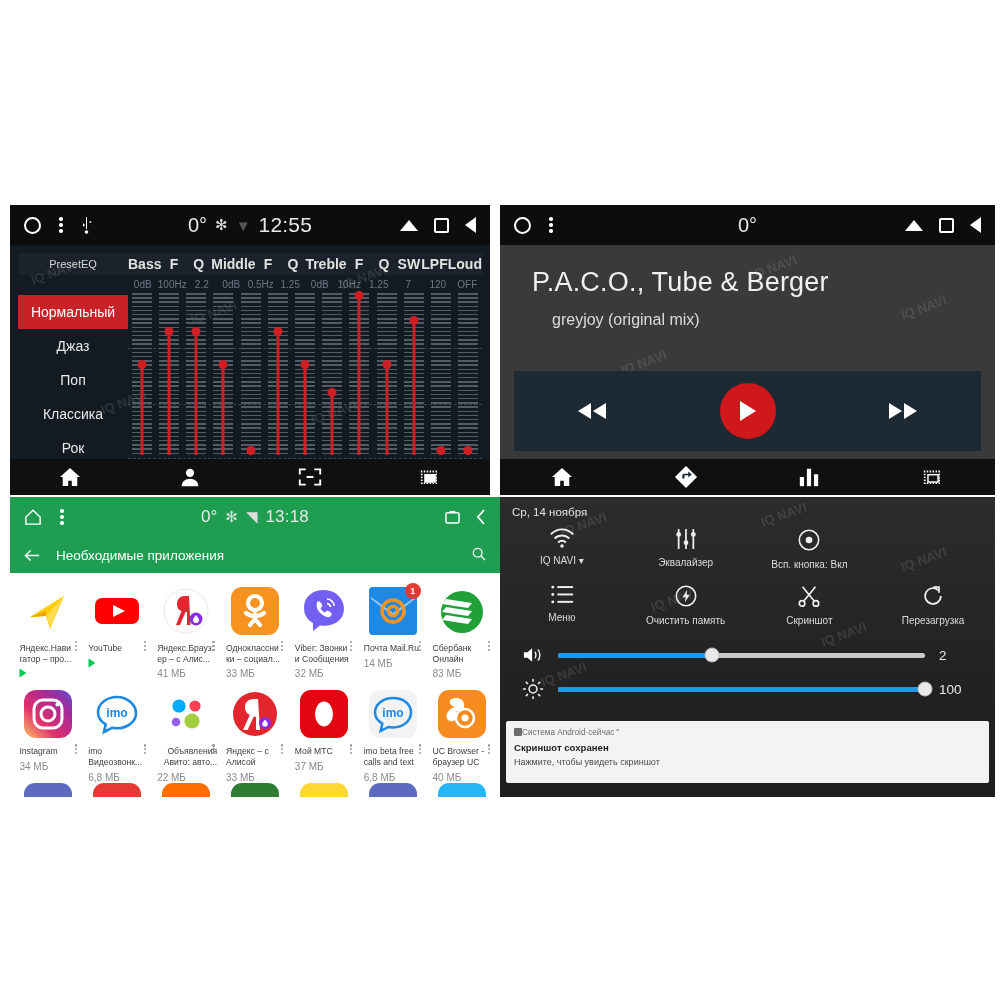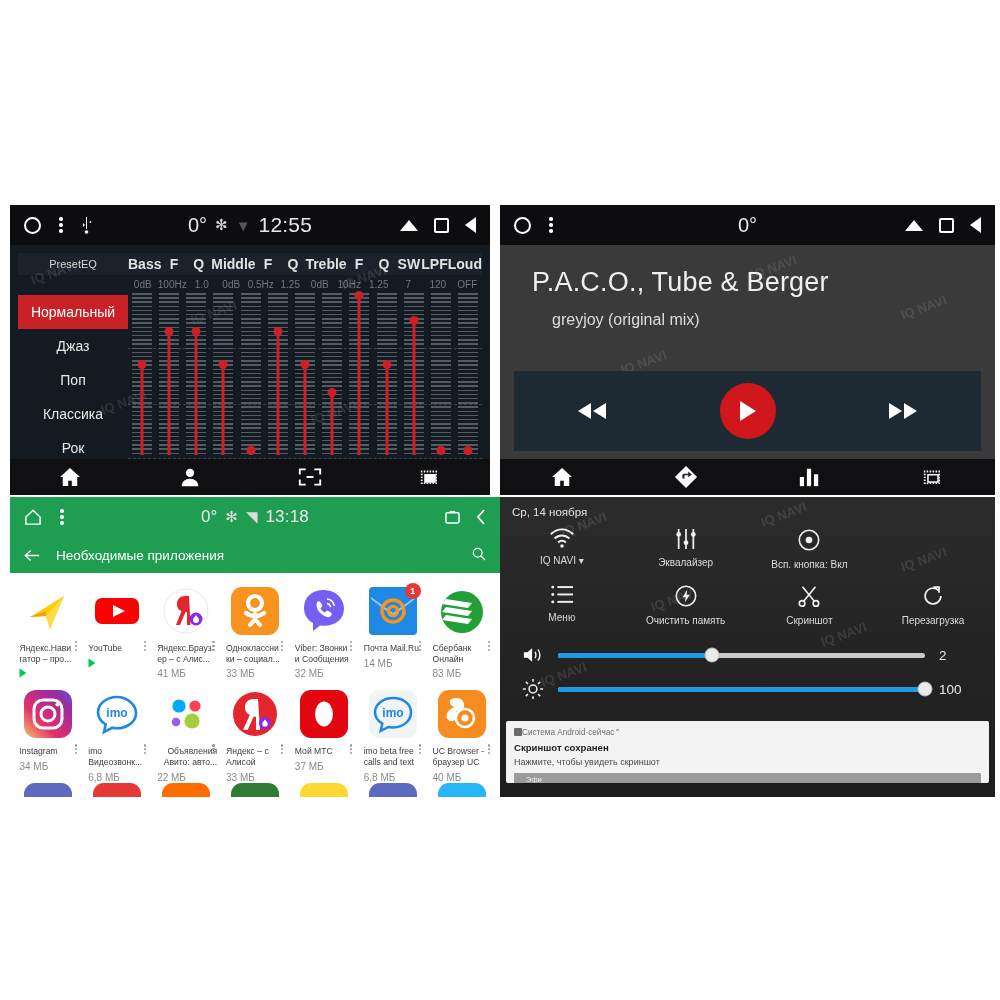--- a/index.html
+++ b/index.html
@@ -167,21 +167,21 @@
         <span>SW</span>
         <span>LPF</span>
         <span>Loud</span>
       </div>
     </div>
     <div class="eq-val">
       <div class="spacer"></div>
       <div class="cols">
         <span>0dB</span>
         <span>100Hz</span>
-        <span>1.0</span>
+        <span>2.2</span>
         <span>0dB</span>
         <span>0.5Hz</span>
         <span>1.25</span>
         <span>0dB</span>
         <span>10Hz</span>
         <span>1.25</span>
         <span>7</span>
         <span>120</span>
         <span>OFF</span>
       </div>
@@ -826,20 +826,17 @@
     <div class="notif">
       <div class="hdr">
         <span class="appico"></span>
         <span>Система Android</span>
         <span>·</span>
         <span>сейчас</span>
         <span>⌃</span>
       </div>
       <div class="t1">Скриншот сохранен</div>
       <div class="t2">Нажмите, чтобы увидеть скриншот</div>
-      <div class="strip">
-        <span>Эфи</span>
-      </div>
     </div>
   </div>
 </div>
 
 </div>
 
 </body></html>

